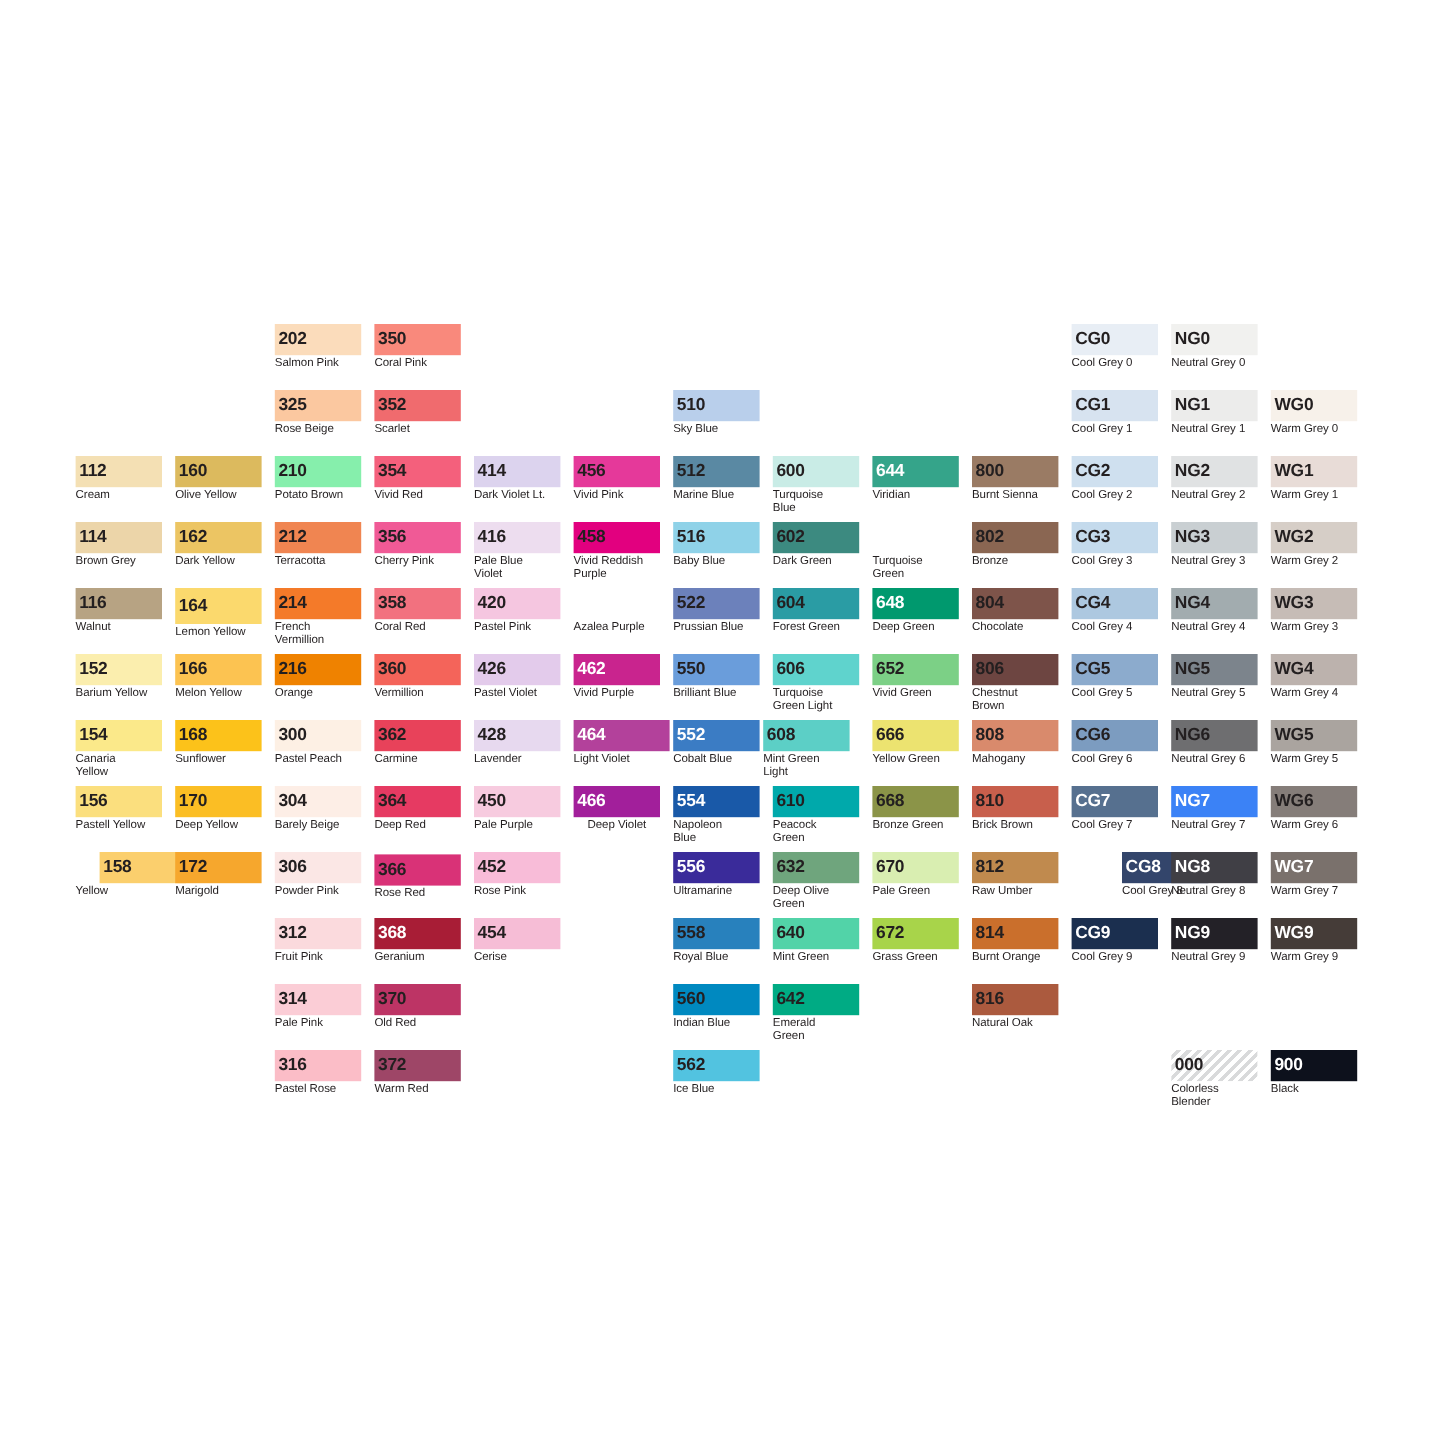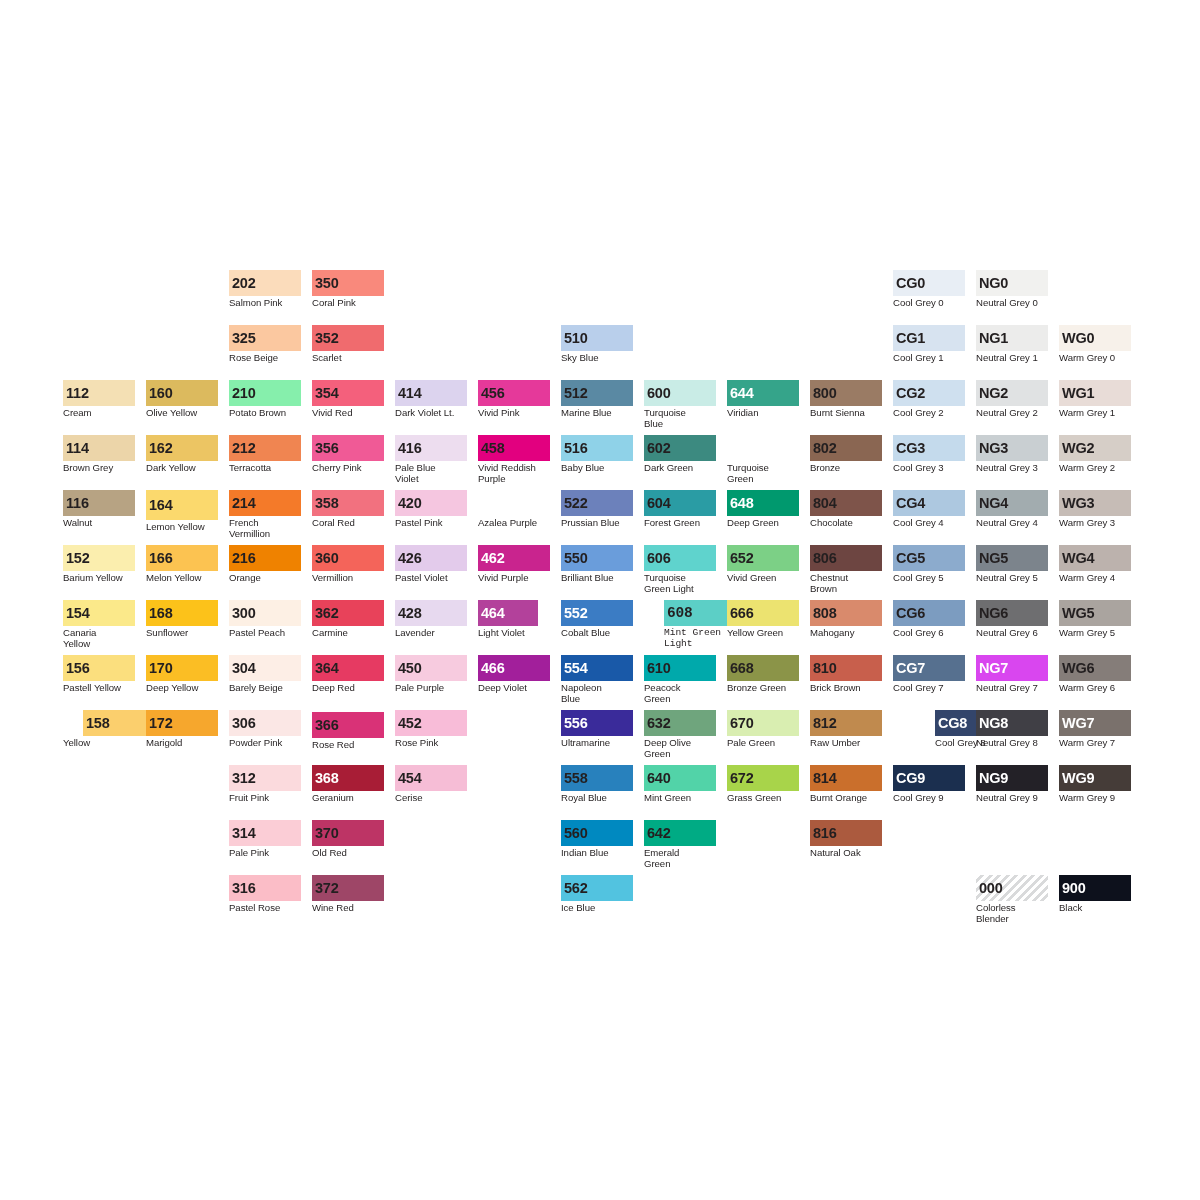--- a/index.html
+++ b/index.html
@@ -288,21 +288,21 @@
     <div class="swatch-cell" style="left: 312px; top: 820px;">
       <div class="swatch-chip" style="width: 72px; height: 26px; background: rgb(189, 52, 101);">
         <span class="swatch-code" style="color: rgb(35, 31, 32);">370</span>
       </div>
       <div class="swatch-name" style="color: rgb(35, 31, 32);">Old Red</div>
     </div>
     <div class="swatch-cell" style="left: 312px; top: 875px;">
       <div class="swatch-chip" style="width: 72px; height: 26px; background: rgb(158, 70, 103);">
         <span class="swatch-code" style="color: rgb(35, 31, 32);">372</span>
       </div>
-      <div class="swatch-name" style="color: rgb(35, 31, 32);">Wine Red</div>
+      <div class="swatch-name" style="color: rgb(35, 31, 32);">Warm Red</div>
     </div>
     <div class="swatch-cell" style="left: 395px; top: 380px;">
       <div class="swatch-chip" style="width: 72px; height: 26px; background: rgb(220, 211, 238);">
         <span class="swatch-code" style="color: rgb(35, 31, 32);">414</span>
       </div>
       <div class="swatch-name" style="color: rgb(35, 31, 32);">Dark Violet Lt.</div>
     </div>
     <div class="swatch-cell" style="left: 395px; top: 435px;">
       <div class="swatch-chip" style="width: 72px; height: 26px; background: rgb(237, 221, 239);">
         <span class="swatch-code" style="color: rgb(35, 31, 32);">416</span>
@@ -365,30 +365,30 @@
       </div>
       <div class="swatch-name" style="color: rgb(35, 31, 32);">Azalea Purple</div>
     </div>
     <div class="swatch-cell" style="left: 478px; top: 545px;">
       <div class="swatch-chip" style="width: 72px; height: 26px; background: rgb(201, 36, 142);">
         <span class="swatch-code" style="color: rgb(255, 255, 255);">462</span>
       </div>
       <div class="swatch-name" style="color: rgb(35, 31, 32);">Vivid Purple</div>
     </div>
     <div class="swatch-cell" style="left: 478px; top: 600px;">
-      <div class="swatch-chip" style="width: 60px; height: 26px; background: rgb(179, 65, 155); text-decoration: underline;">
+      <div class="swatch-chip" style="width: 80px; height: 26px; background: rgb(179, 65, 155); text-decoration: underline;">
         <span class="swatch-code" style="color: rgb(255, 255, 255);">464</span>
       </div>
       <div class="swatch-name" style="color: rgb(35, 31, 32);">Light Violet</div>
     </div>
     <div class="swatch-cell" style="left: 478px; top: 655px;">
       <div class="swatch-chip" style="width: 72px; height: 26px; background: rgb(162, 31, 155);">
         <span class="swatch-code" style="color: rgb(255, 255, 255);">466</span>
       </div>
-      <div class="swatch-name" style="color: rgb(35, 31, 32);">Deep Violet</div>
+      <div class="swatch-name" style="color: rgb(35, 31, 32); text-align: center;">Deep Violet</div>
     </div>
     <div class="swatch-cell" style="left: 561px; top: 325px;">
       <div class="swatch-chip" style="width: 72px; height: 26px; background: rgb(185, 207, 235);">
         <span class="swatch-code" style="color: rgb(35, 31, 32);">510</span>
       </div>
       <div class="swatch-name" style="color: rgb(35, 31, 32);">Sky Blue</div>
     </div>
     <div class="swatch-cell" style="left: 561px; top: 380px;">
       <div class="swatch-chip" style="width: 72px; height: 26px; background: rgb(90, 137, 163);">
         <span class="swatch-code" style="color: rgb(35, 31, 32);">512</span>
@@ -469,21 +469,21 @@
       </div>
       <div class="swatch-name" style="color: rgb(35, 31, 32);">Forest Green</div>
     </div>
     <div class="swatch-cell" style="left: 644px; top: 545px;">
       <div class="swatch-chip" style="width: 72px; height: 26px; background: rgb(95, 211, 205);">
         <span class="swatch-code" style="color: rgb(35, 31, 32);">606</span>
       </div>
       <div class="swatch-name" style="color: rgb(35, 31, 32);">Turquoise
 Green Light</div>
     </div>
-    <div class="swatch-cell" style="left: 664px; top: 600px; font-family: Liberation Mono, monospace;">
+    <div class="swatch-cell" style="left: 636px; top: 600px;">
       <div class="swatch-chip" style="width: 72px; height: 26px; background: rgb(92, 207, 198);">
         <span class="swatch-code" style="color: rgb(35, 31, 32);">608</span>
       </div>
       <div class="swatch-name" style="color: rgb(35, 31, 32);">Mint Green
 Light</div>
     </div>
     <div class="swatch-cell" style="left: 644px; top: 655px;">
       <div class="swatch-chip" style="width: 72px; height: 26px; background: rgb(0, 169, 171);">
         <span class="swatch-code" style="color: rgb(35, 31, 32);">610</span>
       </div>
@@ -710,21 +710,21 @@
       </div>
       <div class="swatch-name" style="color: rgb(35, 31, 32);">Neutral Grey 5</div>
     </div>
     <div class="swatch-cell" style="left: 976px; top: 600px;">
       <div class="swatch-chip" style="width: 72px; height: 26px; background: rgb(110, 110, 112);">
         <span class="swatch-code" style="color: rgb(35, 31, 32);">NG6</span>
       </div>
       <div class="swatch-name" style="color: rgb(35, 31, 32);">Neutral Grey 6</div>
     </div>
     <div class="swatch-cell" style="left: 976px; top: 655px;">
-      <div class="swatch-chip" style="width: 72px; height: 26px; background: #d946ef; padding-left: 10px;">
+      <div class="swatch-chip" style="width: 72px; height: 26px; background: #3b82f6; padding-left: 10px;">
         <span class="swatch-code" style="color: rgb(255, 255, 255);">NG7</span>
       </div>
       <div class="swatch-name" style="color: rgb(35, 31, 32);">Neutral Grey 7</div>
     </div>
     <div class="swatch-cell" style="left: 976px; top: 710px;">
       <div class="swatch-chip" style="width: 72px; height: 26px; background: rgb(64, 63, 69);">
         <span class="swatch-code" style="color: rgb(255, 255, 255);">NG8</span>
       </div>
       <div class="swatch-name" style="color: rgb(35, 31, 32);">Neutral Grey 8</div>
     </div>

